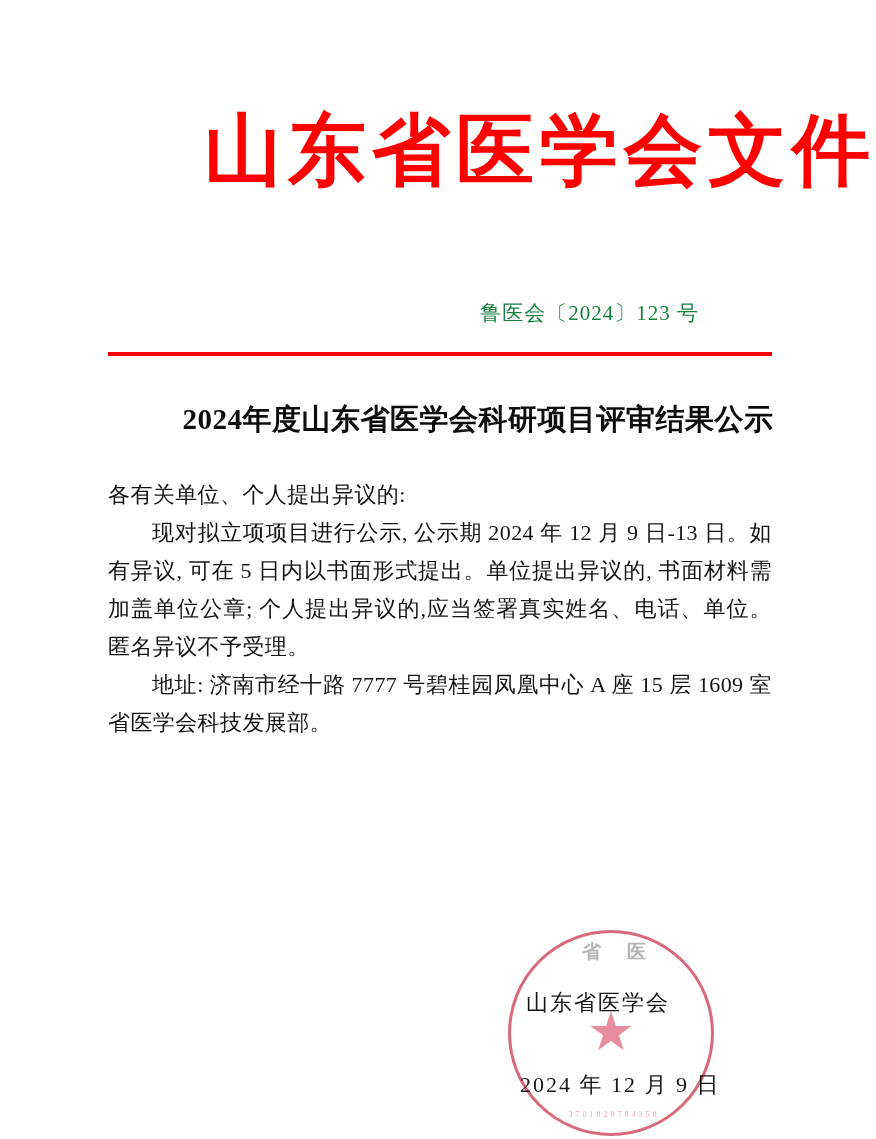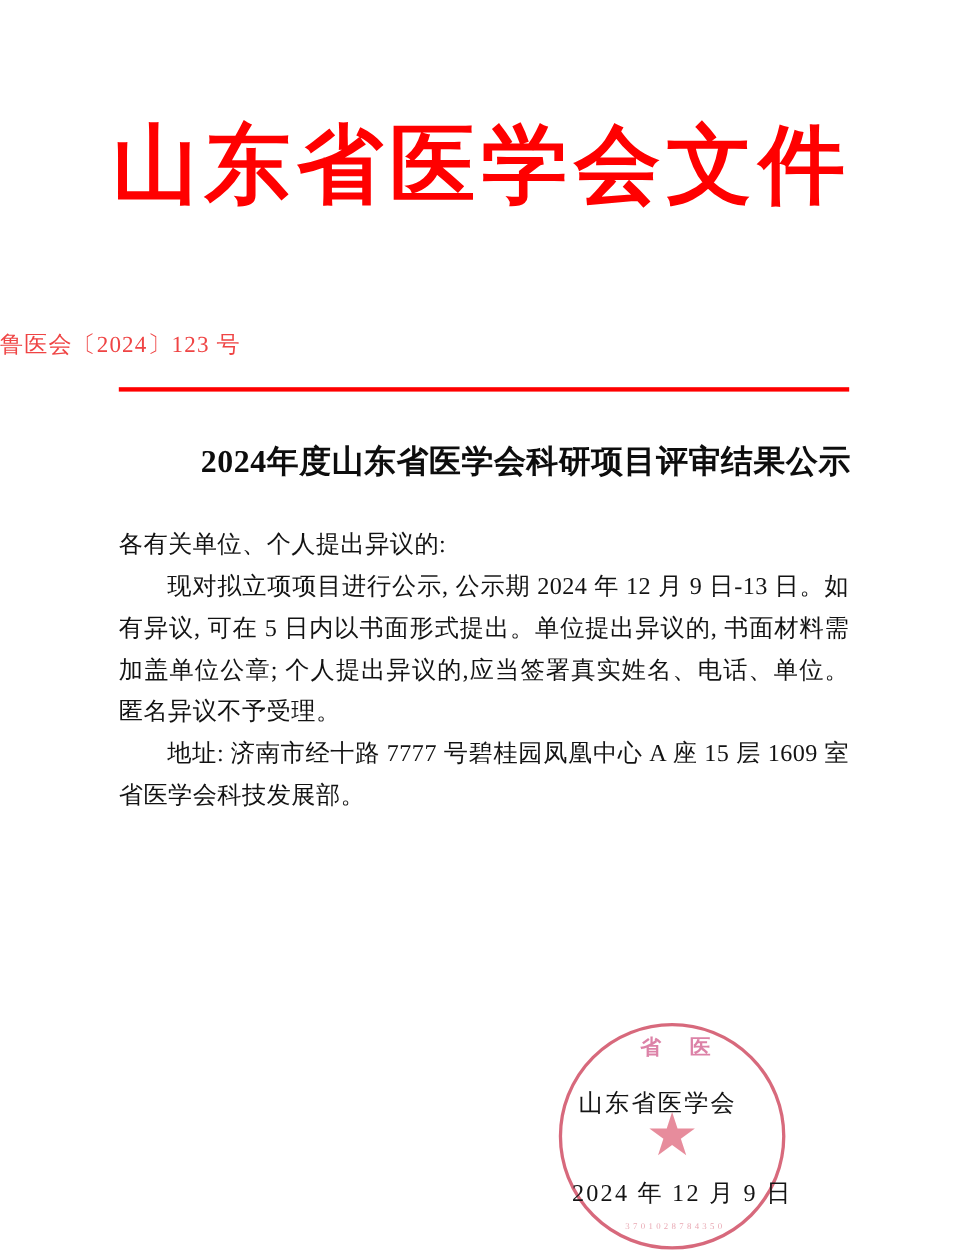--- a/index.html
+++ b/index.html
@@ -21,43 +21,43 @@
     inset: 0;
     background: #ffffff;
   }
 
   
   .masthead {
     position: absolute;
     top: 108px;
     left: 0;
     width: 876px;
-    text-align: center;
+    text-align: right;
   }
   .masthead-title {
     display: inline-block;
     color: #FF0000;
     font-family: "DejaVu Sans", "Liberation Sans", sans-serif;
     font-size: 78px;
     font-weight: 700;
     letter-spacing: 6px;
     line-height: 1.08;
     white-space: nowrap;
   }
 
   
   .doc-number {
     position: absolute;
     top: 299px;
     left: 0;
     width: 699px;
-    text-align: left;
+    text-align: right;
     font-size: 21px;
     letter-spacing: 1px;
-    color: #ef4444;
+    color: #15803d;
   }
 
   
   .red-rule {
     position: absolute;
     top: 352px;
     left: 108px;
     width: 664px;
     height: 4px;
     background: #FF0000;
@@ -129,21 +129,21 @@
   }
   .seal-arc-top {
     position: absolute;
     top: 6px;
     left: 0;
     width: 206px;
     text-align: center;
     font-size: 19px;
     letter-spacing: 26px;
     text-indent: 26px;
-    color: #be185d;
+    color: #737373;
     opacity: 0.75;
     font-weight: 700;
   }
   .seal-arc-bottom {
     position: absolute;
     bottom: 14px;
     left: 0;
     width: 206px;
     text-align: center;
     font-size: 8px;

